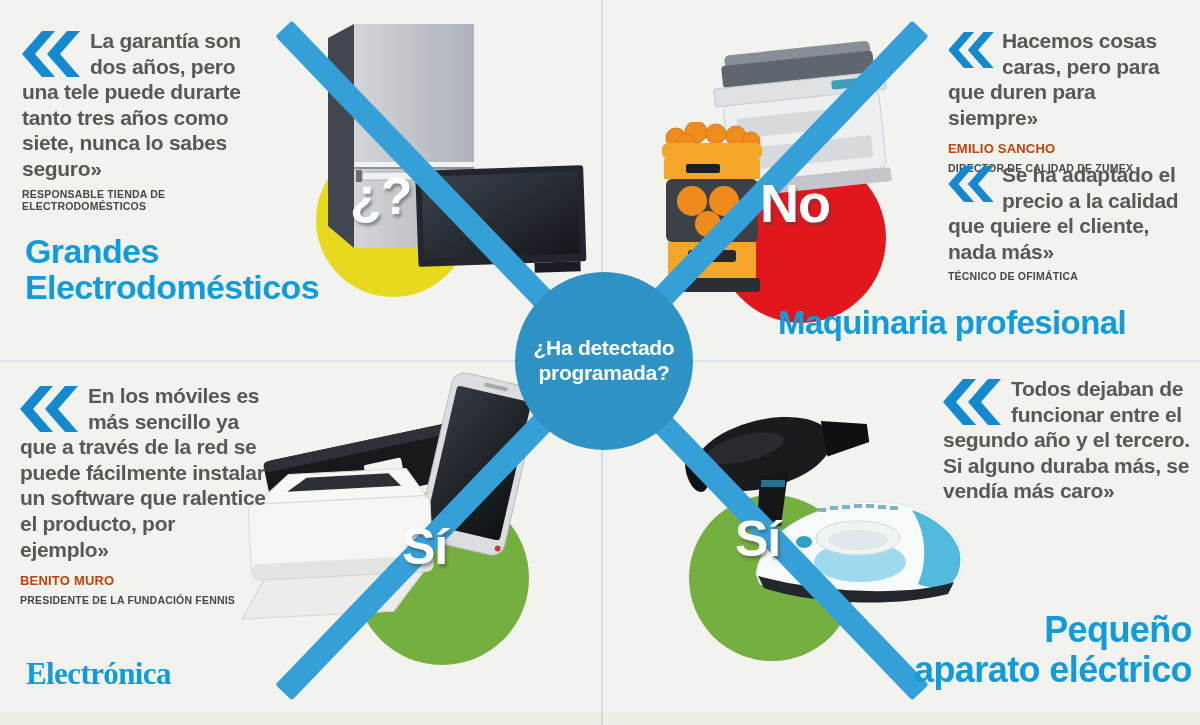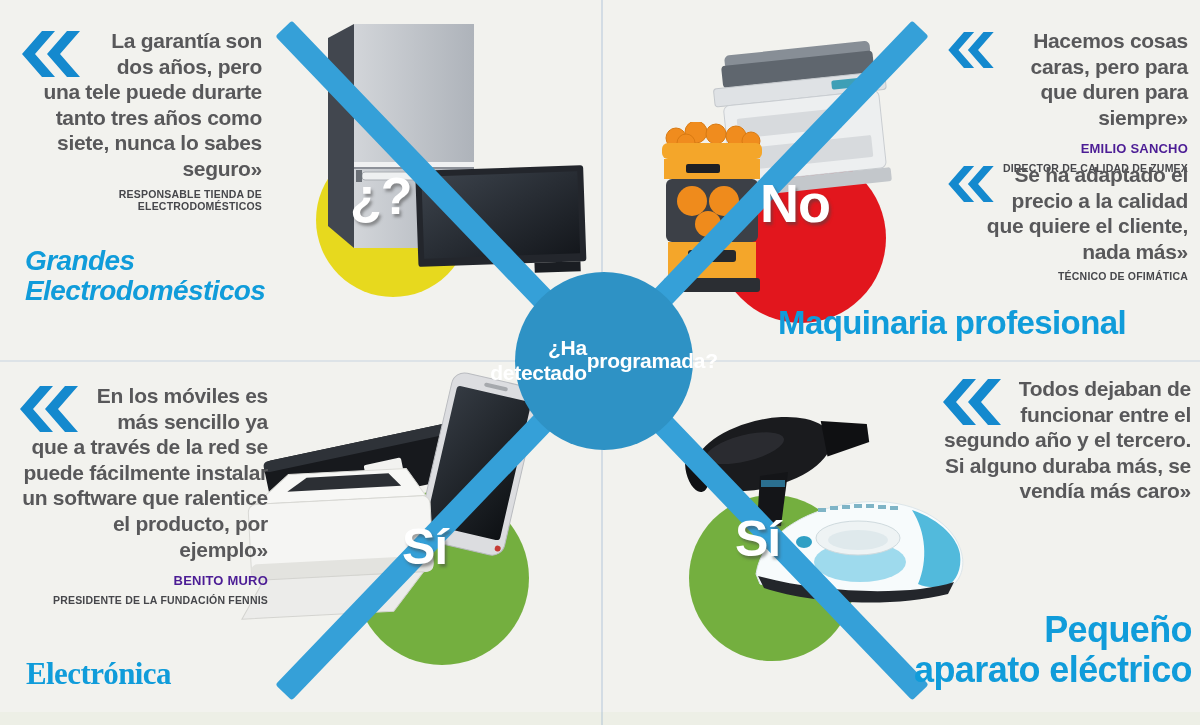--- a/index.html
+++ b/index.html
@@ -44,47 +44,47 @@
   
   .answer { position:absolute; z-index:6; color:#ffffff; font-weight:800;
             text-shadow:2px 3px 3px rgba(70,70,70,.5); letter-spacing:-1px; }
   .ans-q  { left:350px; top:166px; font-size:52px; }
   .ans-no { left:760px; top:172px; font-size:54px;text-align:right; }
   .ans-si-bl { left:402px; top:518px; font-size:50px; }
   .ans-si-br { left:735px; top:510px; font-size:50px; }
 
   
   .center-circle { position:absolute; left:515px; top:272px; width:178px; height:178px;
-    border-radius:50%; z-index:7; display:flex; flex-direction:row;
-    align-items:center; justify-content:center;text-align:right; }
+    border-radius:50%; z-index:7; display:flex; flex-direction:column;
+    align-items:center; justify-content:center; }
   .center-circle span { color:#fff; font-weight:800; font-size:21px; line-height:1.18;
     letter-spacing:-0.3px; }
 
   
-  .quote { position:absolute; z-index:8; width:240px;text-align:right; }
+  .quote { position:absolute; z-index:8; width:240px; }
   .q-tl  { left:22px;  top:28px; }
   .q-tr1 { left:948px; top:28px; }
   .q-tr2 { left:948px; top:162px; }
   .q-bl  { left:20px;  top:383px; width:248px; }
   .q-br  { left:943px; top:376px; width:248px; }
   .qtext { font-size:21px; line-height:1.22; font-weight:600; letter-spacing:-0.3px;
            color:var(--quote-text,#58585a); }
   .qmark { float:left; width:58px; height:46px; margin:3px 10px 0 0; overflow:visible; }
   .qmark-sm { width:46px; height:36px; margin:4px 8px 0 0; }
   .qmark polygon { fill: var(--quote-mark-blue,#1489ce); }
   .qauthor { clear:both; margin-top:11px; font-size:13px; font-weight:800;
-             color:#4c1d95; letter-spacing:0.2px; }
+             color:#c2410c; letter-spacing:0.2px; }
   .qrole   { clear:both; margin-top:6px; font-size:10.5px; font-weight:700;
              color:#46474b; letter-spacing:0.2px; }
   .q-br .qrole { margin-left:20px; }
 
   
   .title { position:absolute; z-index:8; color:var(--title-blue,#109cda);
            font-weight:800; letter-spacing:-0.6px; }
-  .t-tl { left:25px;  top:246px; font-size:28px; line-height:1.07;font-style:italic; }
+  .t-tl { left:25px;  top:233px; font-size:34px; line-height:1.07; }
   .t-tr { left:778px; top:304px; font-size:33px; }
   .t-bl { left:26px;  top:656px; font-size:31px;font-family:Liberation Serif, serif; }
   .t-br { right:8px;  top:610px; font-size:36px; line-height:1.1; text-align:right; }
 </style>
 </head>
 <body>
 
 <div class="stage">
 
   <div class="bottom-strip"></div>

